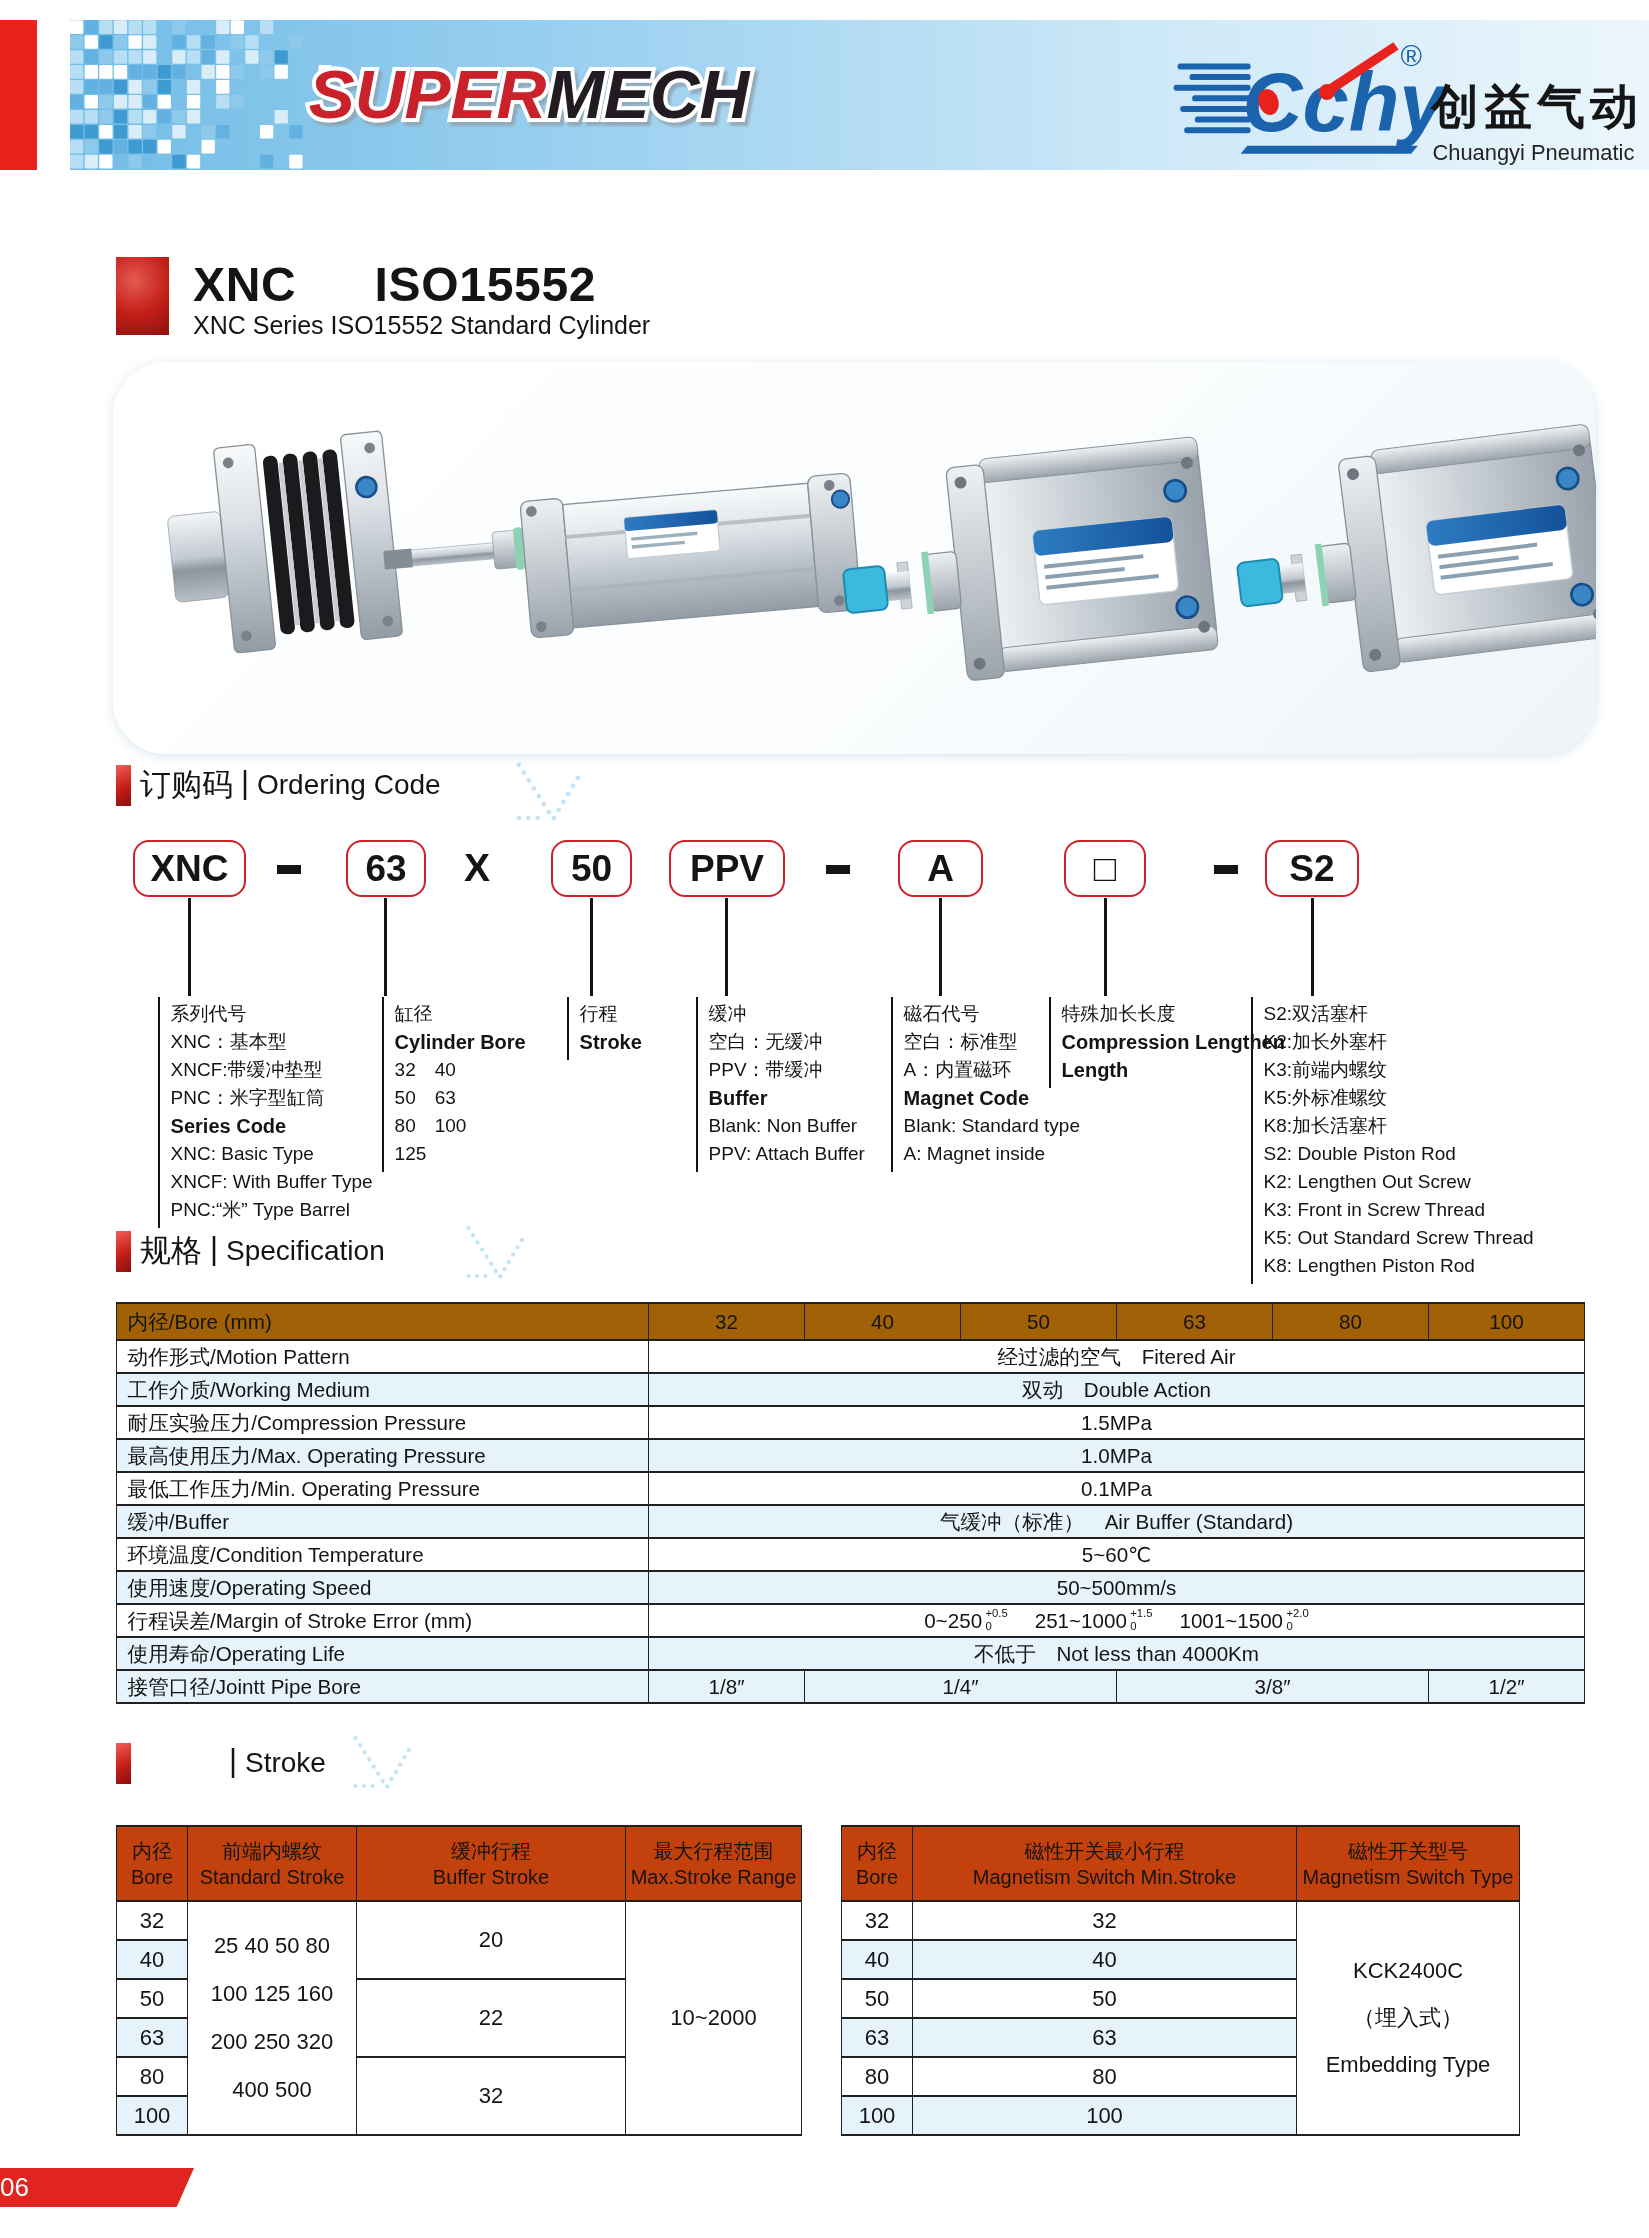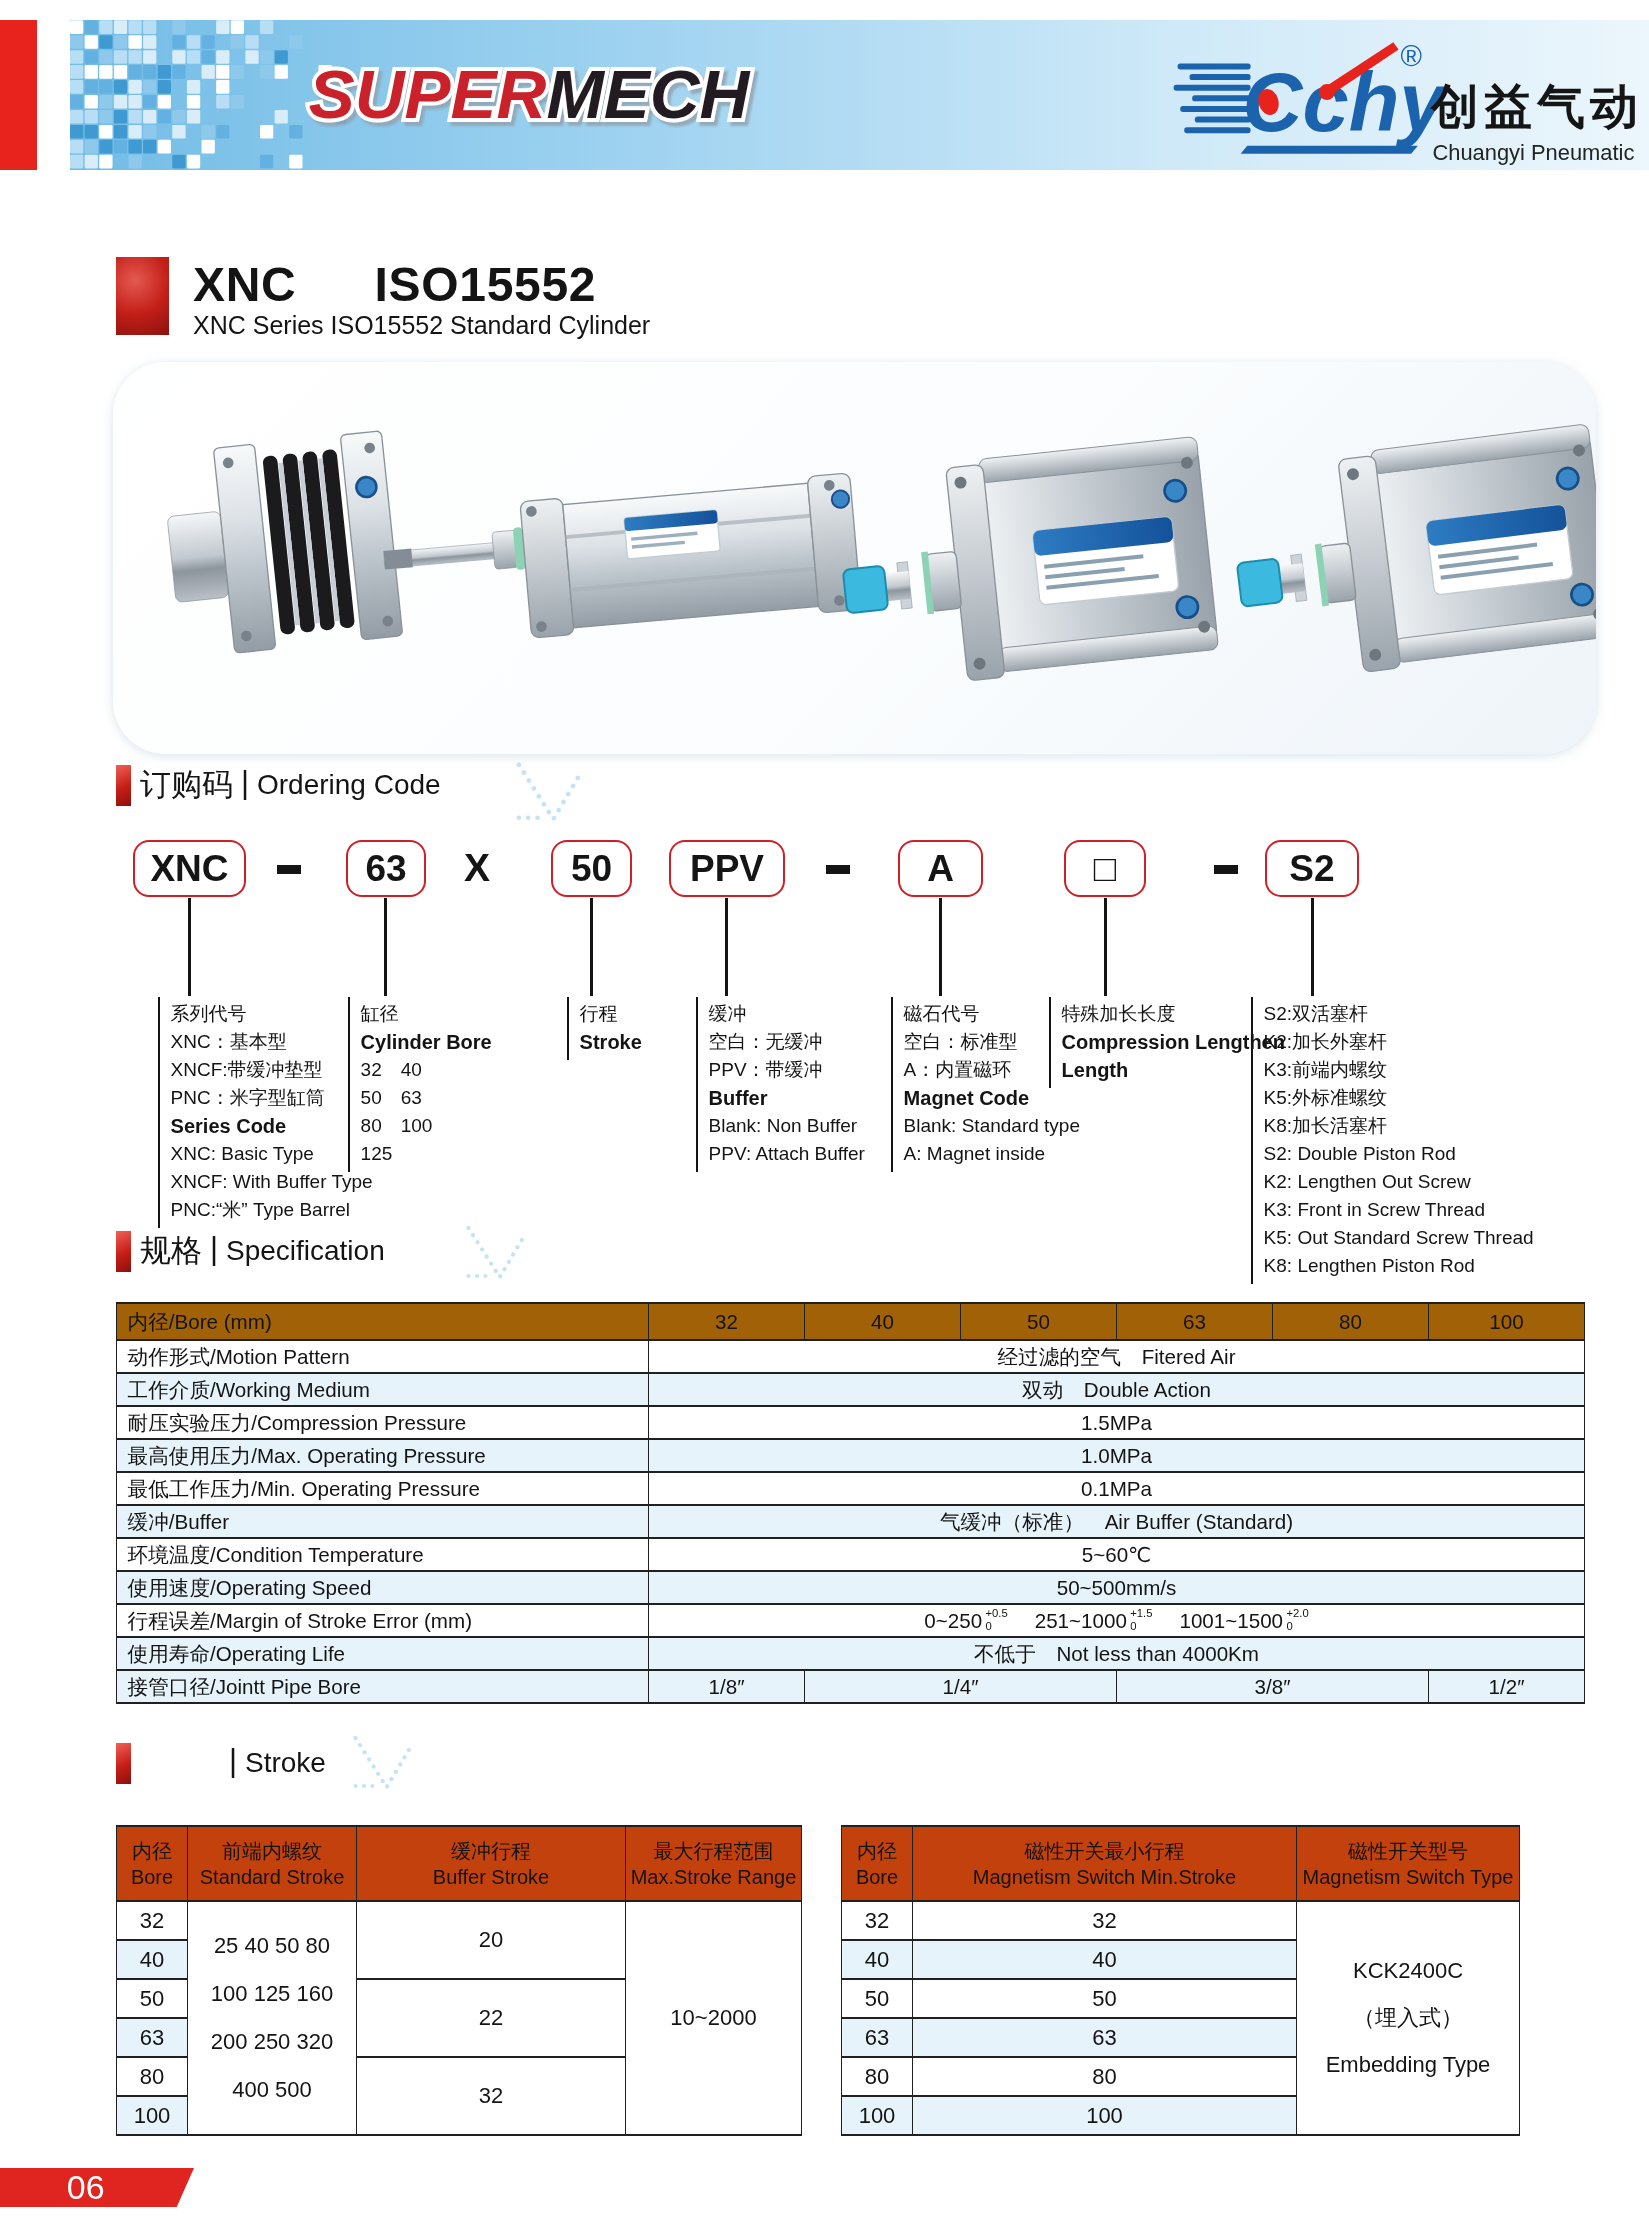--- a/index.html
+++ b/index.html
@@ -70,21 +70,21 @@
     height:37px;text-align:center;font-size:22px;padding:0}
   .stk-left{left:116px;width:685px}
   .stk-right{left:841px;width:678px}
   .stdcell div{line-height:48px}
   .typecell{font-size:20.6px}
   .typecell div{margin:18.6px 0}
 
   
   .footer{left:0;top:2168px;width:194px;height:39px;background:#e0241f;
     clip-path:polygon(0 0,100% 0,calc(100% - 17.3px) 100%,0 100%);
-    color:#fff;font-size:34px;display:flex;align-items:center;justify-content:center;
+    color:#fff;font-size:26px;display:flex;align-items:center;
     padding-right:22.6px;box-sizing:border-box}
 </style>
 </head>
 <body>
 
 <div class="abs red-edge"></div>
 <div class="abs banner"></div>
 <svg class="abs mosaic" id="mosaic" width="279" height="150" viewBox="0 0 420 225">
     <rect x="0" y="0" width="20" height="20.5" rx="2" fill="#ffffff"></rect>
     <rect x="22" y="0" width="20" height="20.5" rx="2" fill="#63b1e0"></rect>
@@ -365,21 +365,21 @@
 <div class="ocol" style="left:158px">
   <div>系列代号</div>
   <div>XNC：基本型</div>
   <div>XNCF:带缓冲垫型</div>
   <div>PNC：米字型缸筒</div>
   <div class="b">Series Code</div>
   <div>XNC: Basic Type</div>
   <div>XNCF: With Buffer Type</div>
   <div>PNC:“米” Type Barrel</div>
 </div>
-<div class="ocol" style="left:348px">
+<div class="ocol" style="left:382px">
   <div>缸径</div>
   <div class="b">Cylinder Bore</div>
   <div>32　40</div>
   <div>50　63</div>
   <div>80　100</div>
   <div>125</div>
 </div>
 <div class="ocol" style="left:567px">
   <div>行程</div>
   <div class="b">Stroke</div>

